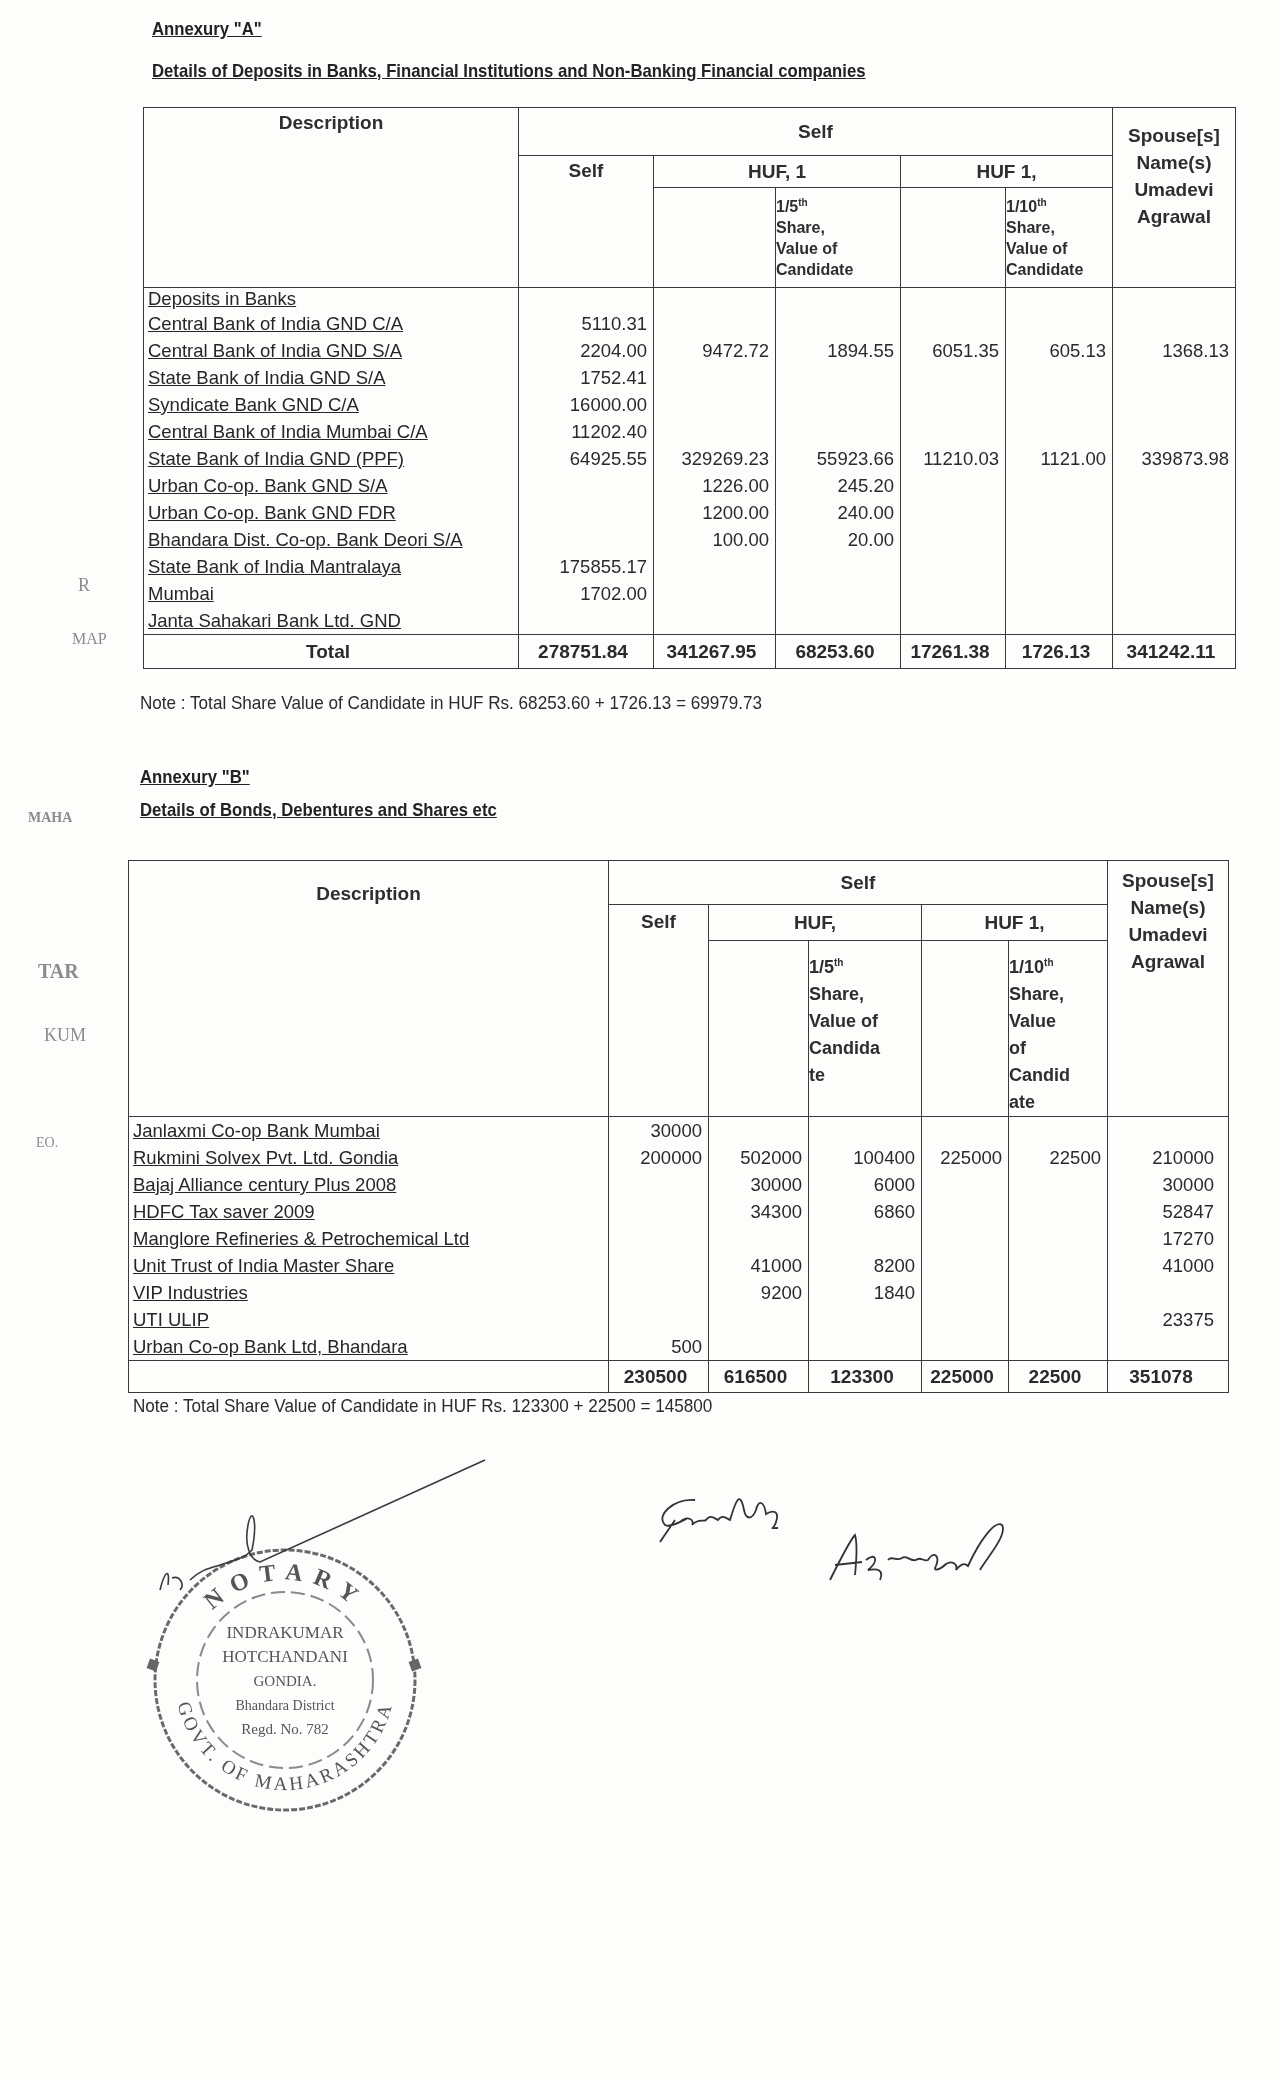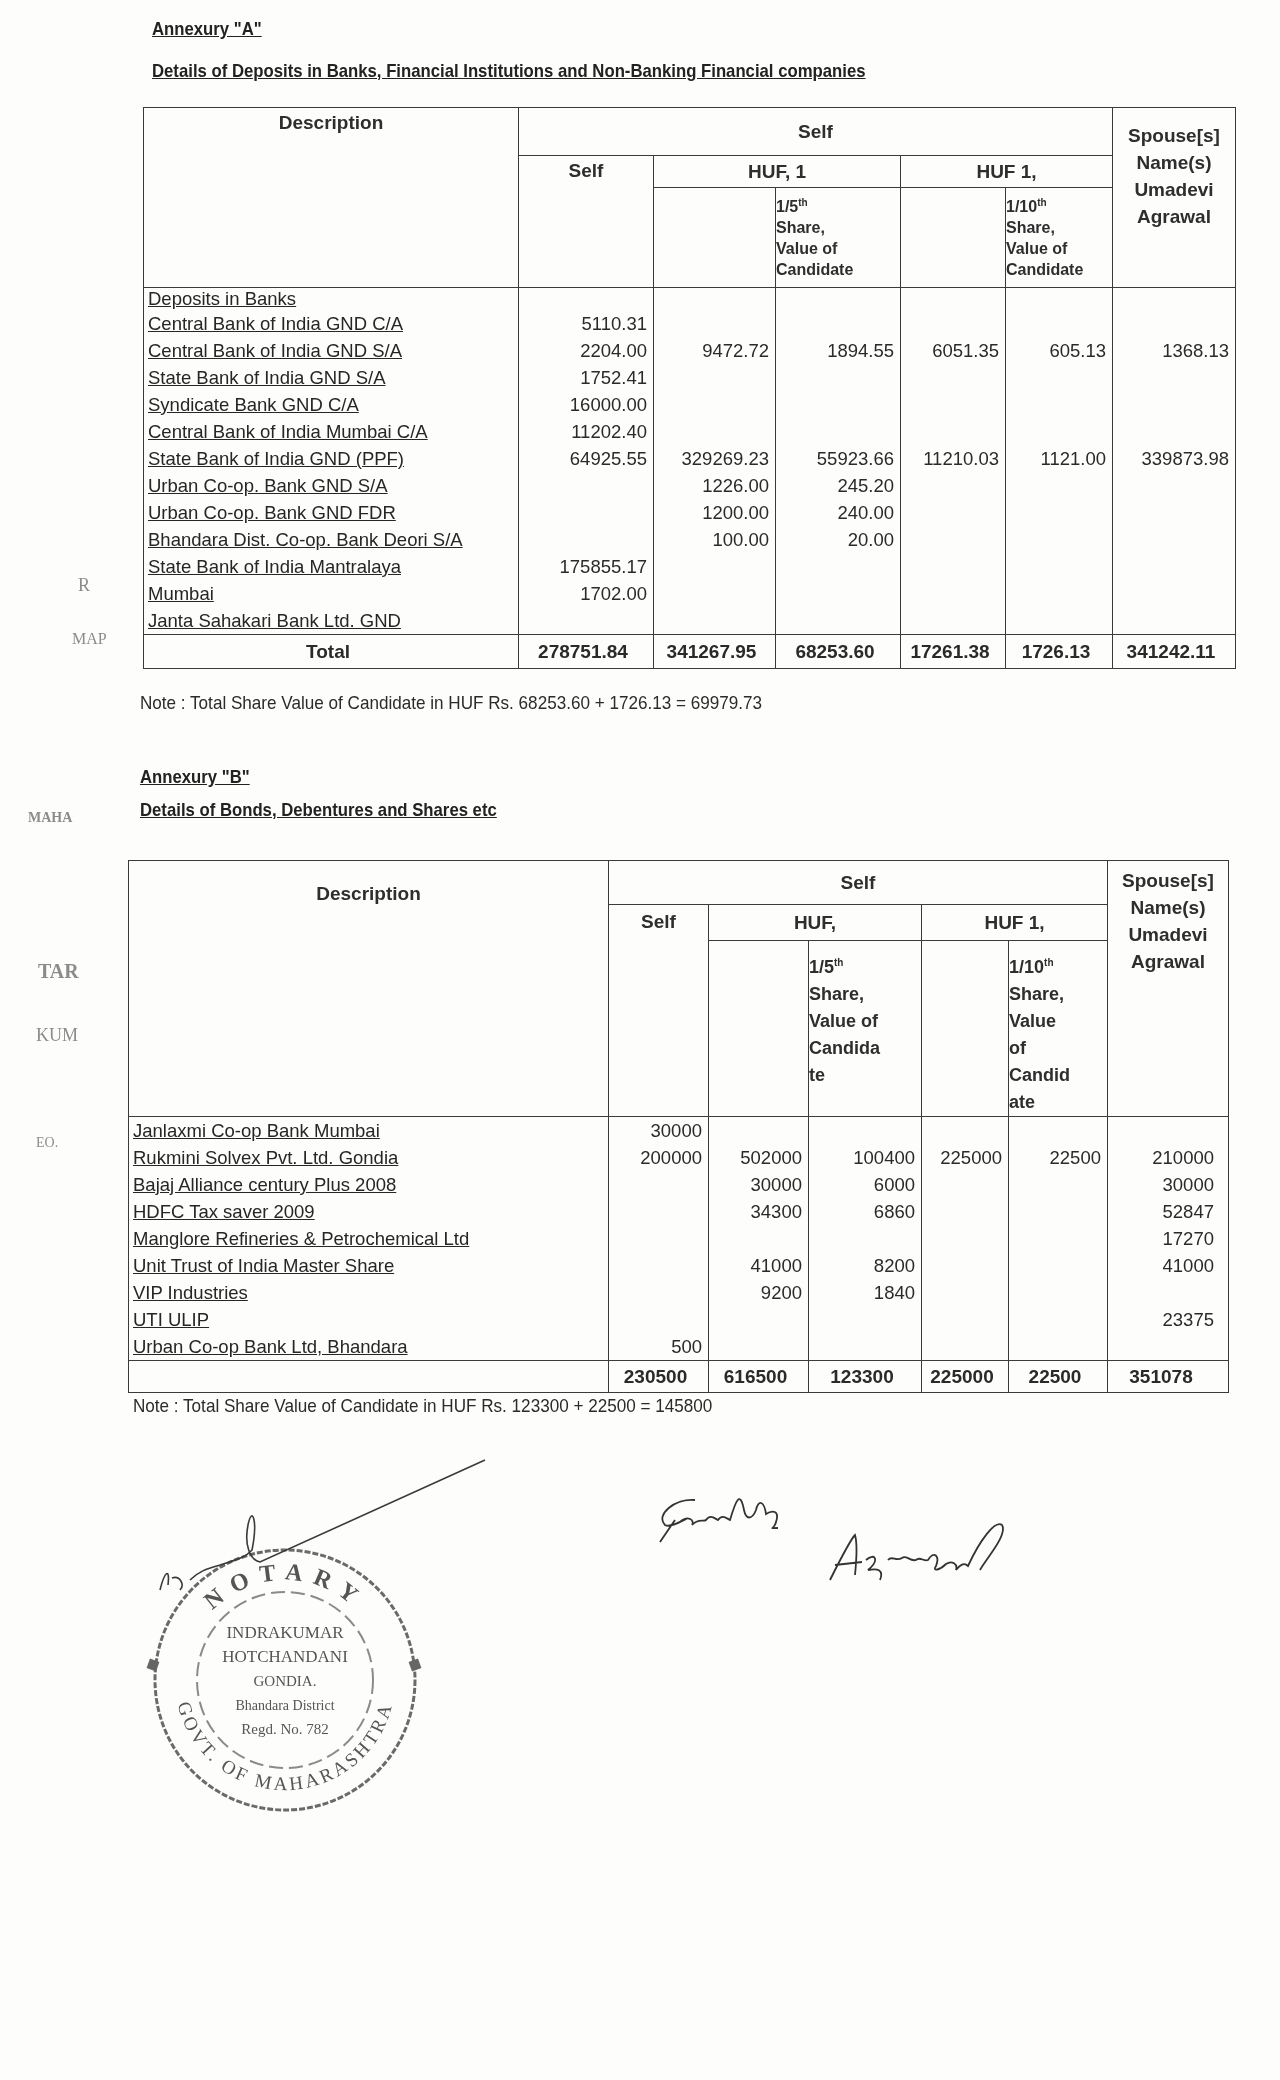--- a/index.html
+++ b/index.html
@@ -403,14 +403,14 @@
 
 <svg class="sig-svg" style="left:640px; top:1480px;" width="440" height="110">
   <path d="M 55 20 C 35 18, 15 35, 25 45 C 30 48, 40 42, 48 38 M 20 62 L 35 40 M 40 42 C 48 35, 55 40, 52 45 C 58 38, 64 42, 66 40 C 70 34, 74 38, 78 40 C 82 34, 86 38, 90 40 C 96 20, 100 10, 104 30 C 106 40, 112 40, 116 30 C 118 20, 124 20, 126 34 C 132 30, 140 30, 136 42 C 134 50, 128 48, 138 48" fill="none" stroke="#333" stroke-width="1.8"></path>
   <path d="M 190 100 C 200 80, 210 60, 215 55 C 218 65, 216 85, 215 95 M 195 85 L 222 82 M 226 80 C 235 72, 240 80, 228 90 C 238 88, 244 90, 240 100 M 248 80 C 252 75, 256 82, 262 78 C 266 74, 270 82, 276 80 C 280 76, 284 82, 288 80 C 294 70, 300 76, 296 86 C 292 92, 300 90, 306 84 C 312 80, 318 84, 316 90 C 320 85, 324 82, 328 86 C 340 60, 355 40, 362 45 C 368 55, 345 80, 340 90" fill="none" stroke="#333" stroke-width="1.8"></path>
 </svg>
 
 <div class="margin-frag" style="left:78px; top:575px;">R</div>
 <div class="margin-frag" style="left:72px; top:630px; font-size:16px;">MAP</div>
 <div class="margin-frag" style="left:28px; top:810px; font-weight:bold; font-size:14px;">MAHA</div>
 <div class="margin-frag" style="left:38px; top:960px; font-weight:bold; font-size:20px;">TAR</div>
-<div class="margin-frag" style="left:36px; top:1025px;">KUM</div>
+<div class="margin-frag" style="left:44px; top:1025px;">KUM</div>
 <div class="margin-frag" style="left:36px; top:1135px; font-size:14px;">EO.</div>
 
 </body></html>

